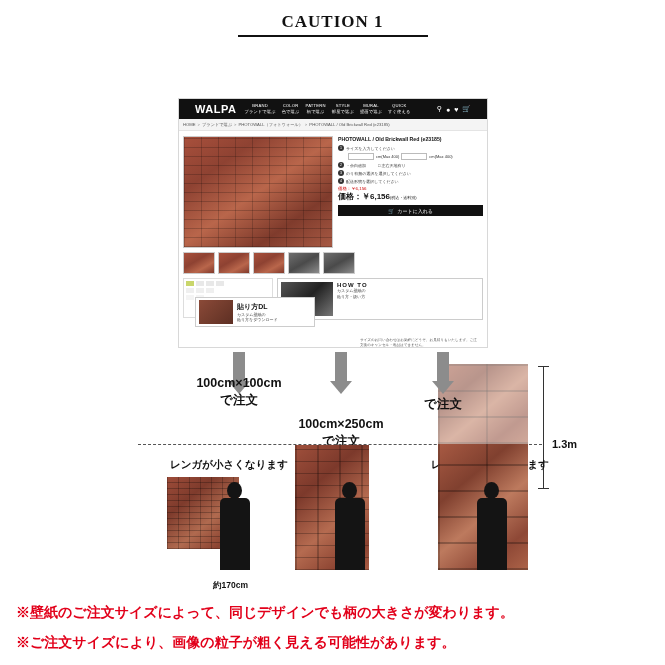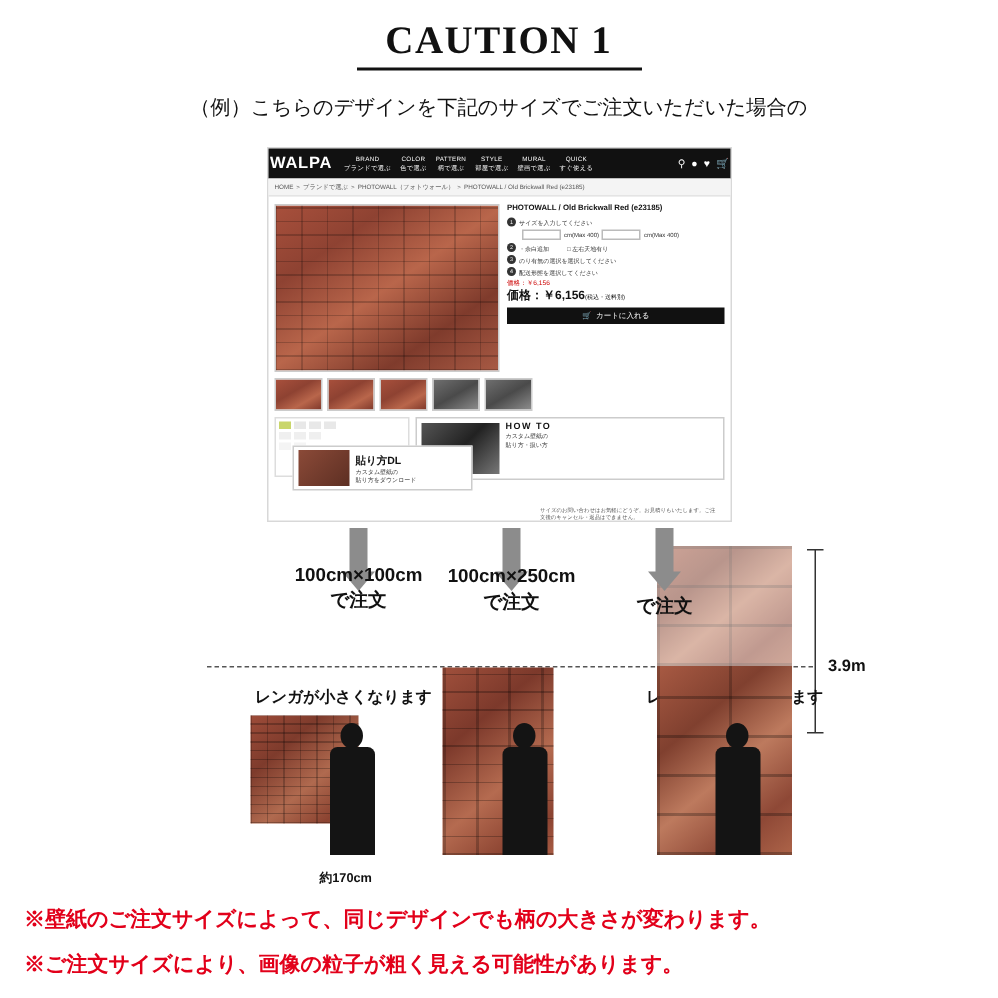--- a/index.html
+++ b/index.html
@@ -9,21 +9,21 @@
     background: #ffffff;
     font-family: "Liberation Sans", sans-serif;
     color: #111;
     position: relative;
     overflow: hidden;
   }
 
   
   .title {
     text-align: center;
-    font-size: 26px;
+    font-size: 17px;
     font-weight: bold;
     letter-spacing: 1px;
     margin-top: 12px;
     font-family: "Liberation Serif", serif;
   }
   .title-underline {
     width: 190px; height: 2px; background:#111;
     margin: 3px auto 0 auto;
   }
 
@@ -39,21 +39,21 @@
   
   .browser {
     position: absolute;
     left: 178px; top: 98px;
     width: 310px; height: 250px;
     background: #fff;
     border: 1px solid #d8d8d8;
   }
   .brow-top {
     height: 20px; background:#111; display:flex; align-items:center;
-    padding: 0 1px;
+    padding: 0 16px;
   }
   .walpa-logo {
     color:#fff; font-size:11px; font-weight:bold; letter-spacing:0.5px;
     font-family:"Liberation Sans", sans-serif;
   }
   .brow-nav { display:flex; flex:1; justify-content:flex-start; margin-left:8px; }
   .brow-nav .nv {
     color:#fff; font-size:4.2px; text-align:center; line-height:1.35;
     margin-right:6px; letter-spacing:0.2px;
   }
@@ -176,21 +176,20 @@
     position:absolute; left:16px; font-size:14px; font-weight:bold; color:#e2001a;
   }
 </style>
 </head>
 <body>
 
 <div class="title">CAUTION 1</div>
 <div class="title-underline"></div>
 
 <div class="lead">
-  <div>（例）こちらのデザインを下記のサイズでご注文いただいた場合の</div>
 </div>
 
 <div class="browser">
 
   <div class="brow-top">
     <div class="walpa-logo">WALPA</div>
     <div class="brow-nav">
       <div class="nv">
         <div>BRAND</div>
         <div>ブランドで選ぶ</div>
@@ -331,33 +330,33 @@
 
 <div>
   <div class="arrow-shaft" style="left:437px; top:352px; width:12px; height:30px;"></div>
   <div class="arrow-head" style="left:432px; top:381px;"></div>
 </div>
 
 <div class="size-label" style="left:178px; top:375px; width:122px;">
   <div>100cm×100cm</div>
   <div>で注文</div>
 </div>
-<div class="size-label" style="left:280px; top:376px; width:122px;">
+<div class="size-label" style="left:280px; top:416px; width:122px;">
   <div>100cm×250cm</div>
   <div>で注文</div>
 </div>
 <div class="size-label" style="left:382px; top:396px; width:122px;">
   <div>で注文</div>
 </div>
 
 <div class="dash-line"></div>
 <div class="height-bar"></div>
 <div class="height-cap-top"></div>
 <div class="height-cap-bot"></div>
-<div class="height-label">3.9m</div>
+<div class="height-label">1.3m</div>
 
 <div class="scene-label" style="left:150px; top:458px;">レンガが小さくなります</div>
 <div class="scene-label" style="left:411px; top:458px;">レンガが大きくなります</div>
 
 <div class="brick-small" style="position:absolute; left:167px; top:477px; width:72px; height:72px;"></div>
 <div class="person" style="left:215px; top:482px; width:40px; height:88px;">
   <div class="head" style="left:12px; top:0; width:15px; height:17px;"></div>
   <div class="body" style="left:5px; top:16px; width:30px; height:72px;"></div>
 </div>
 <div class="person-cap" style="left:213px; top:580px;">約170cm</div>

